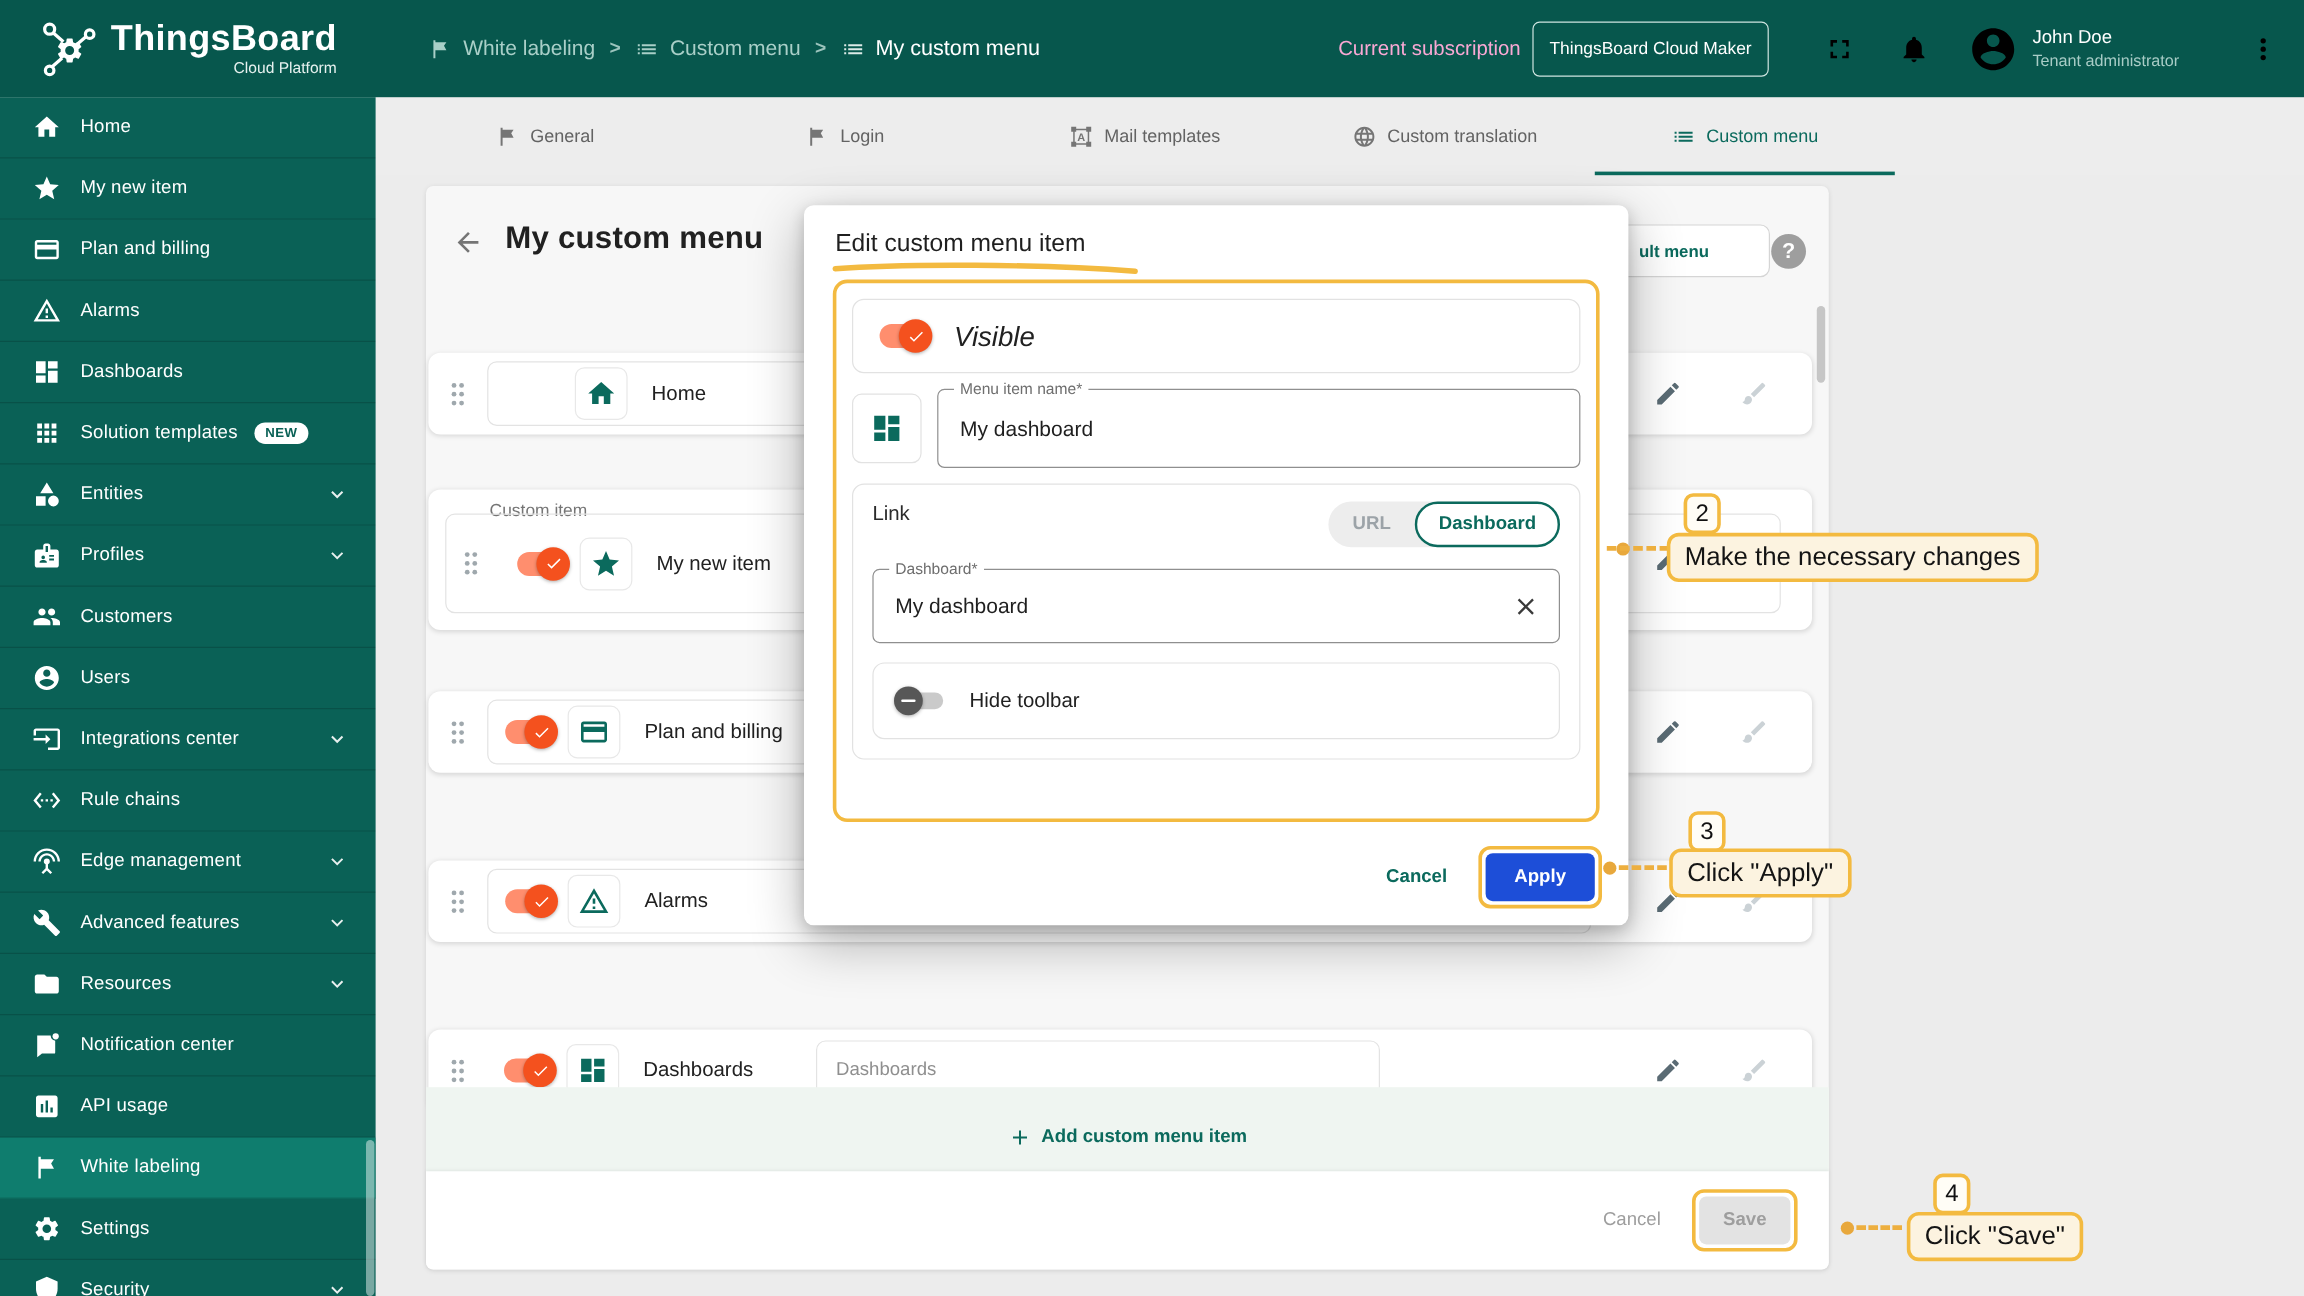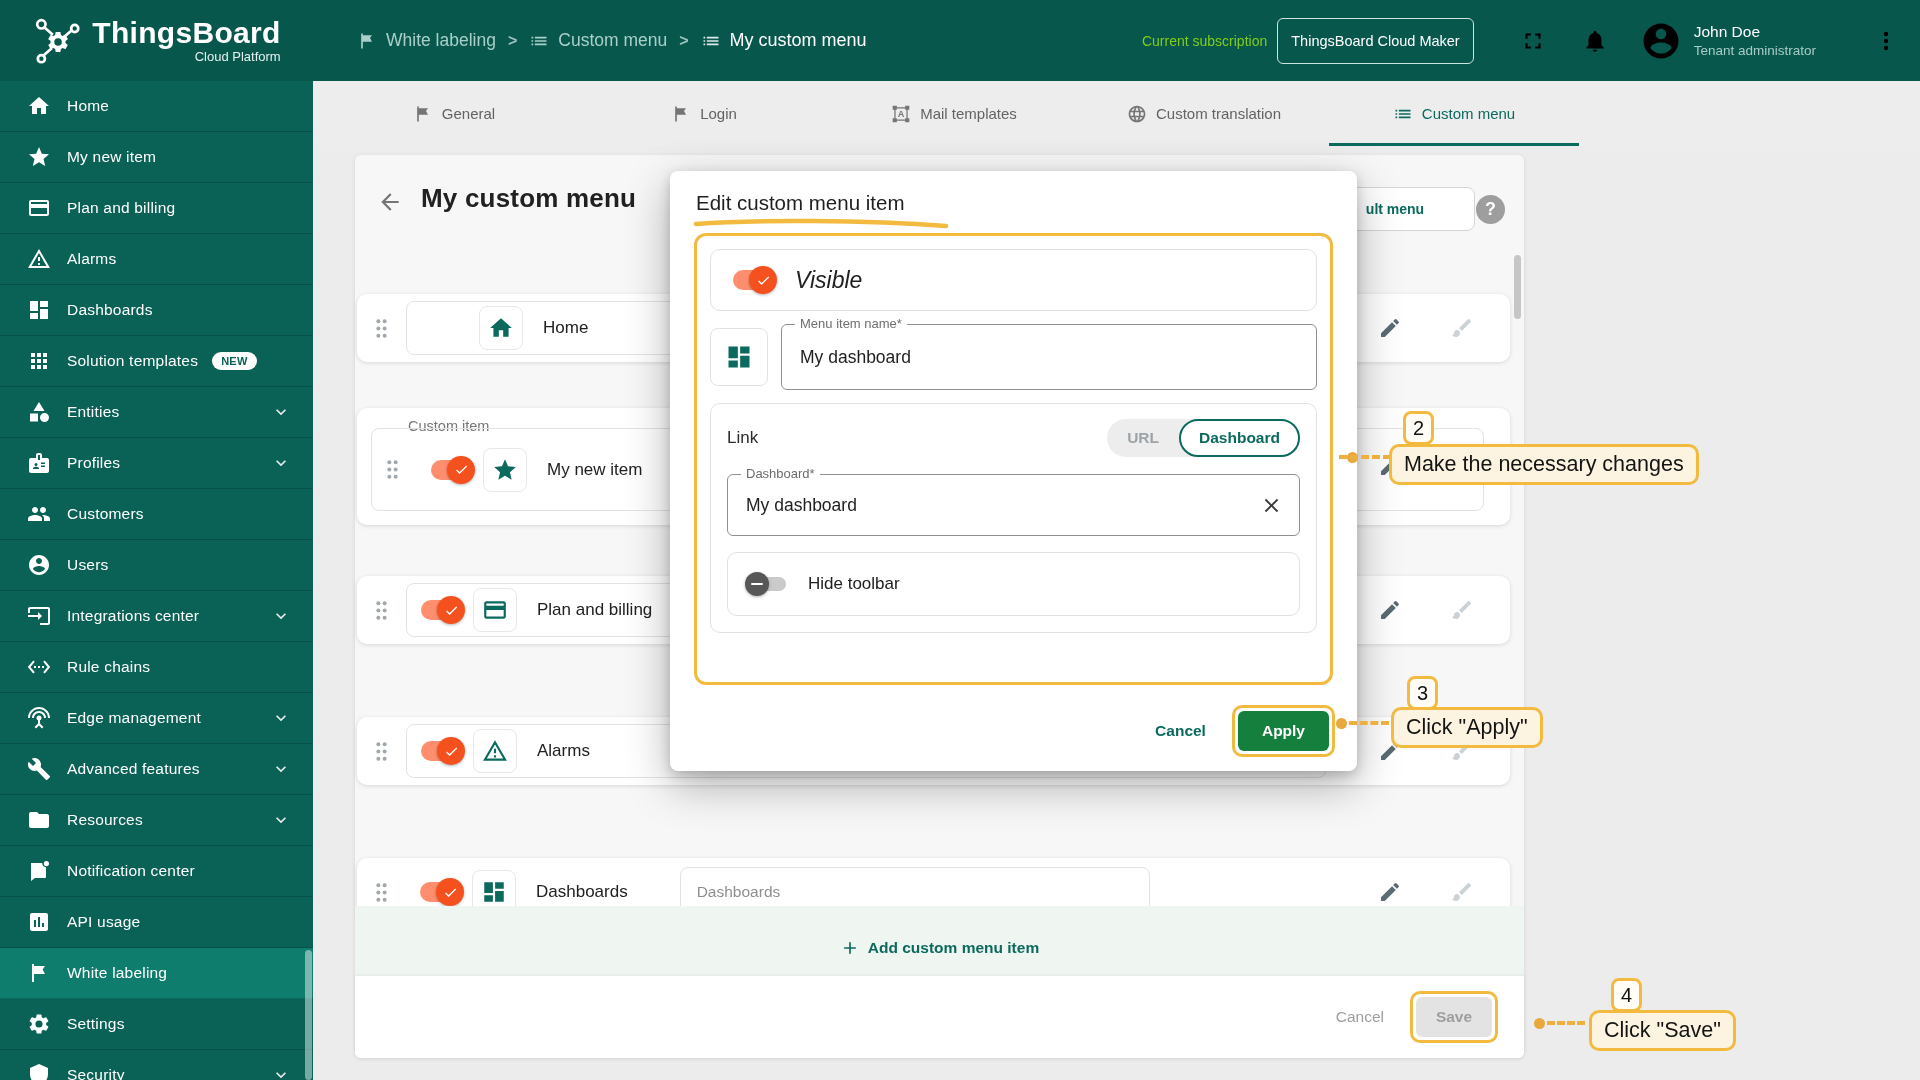--- a/index.html
+++ b/index.html
@@ -12,21 +12,21 @@
   .logo-txt{color:#fff;}
   .logo-title{font-size:30px;font-weight:bold;letter-spacing:.3px;line-height:30px;}
   .logo-sub{font-size:13px;text-align:right;color:#E6F1EF;margin-top:1px;}
   .crumbs{display:flex;align-items:center;gap:12px;margin-left:44px;color:#A9CFC8;}
   .crumb{display:flex;align-items:center;gap:9px;font-size:17.5px;}
   .crumb svg{width:20px;height:20px;fill:#A9CFC8;}
   .crumb.active{color:#fff;font-size:18px;font-weight:500;}
   .crumb.active svg{fill:#DCEBE8;}
   .crumb-sep{font-size:16px;font-weight:bold;color:#9CC4BD;}
   .hdr-right{margin-left:auto;display:flex;align-items:center;}
-  .sub-label{font-size:14px;color:#84cc16;margin-right:10px;}
+  .sub-label{font-size:17px;color:#f9a8d4;margin-right:10px;}
   .sub-chip{height:46px;border:1px solid #CFE5E1;border-radius:6px;padding:0 13px;color:#fff;font-size:14.5px;display:flex;align-items:center;font-weight:500;}
   .hicon{width:26px;height:26px;fill:#fff;}
   .fullscreen-btn{margin-left:46px;}
   .bell-btn{margin-left:36px;}
   .avatar{margin-left:32px;width:42px;height:42px;fill:#fff;}
   .usercol{margin-left:12px;color:#fff;}
   .uname{font-size:15.5px;}
   .urole{font-size:13.5px;color:#A8CCC6;margin-top:2px;}
   .kebab{margin-left:58px;margin-right:22px;fill:#fff;width:24px;height:24px;}
   
@@ -92,33 +92,33 @@
   .ybox{position:absolute;left:24px;top:62px;width:639px;height:452px;border:3px solid #F3BA40;border-radius:12px;padding:13px;background:#fff;}
   .vcard{height:62px;border:1.5px solid #E2E2E2;border-radius:10px;display:flex;align-items:center;padding:0 22px;}
   .vlabel{margin-left:22px;font-size:23px;color:#212121;font-style:italic;}
   .name-row{margin-top:13px;display:flex;align-items:center;gap:13px;}
   .icon-btn{width:58px;height:58px;border:1.5px solid #E2E2E2;border-radius:8px;display:flex;align-items:center;justify-content:center;cursor:pointer;}
   .icon-btn svg{width:28px;height:28px;fill:#0B6A5D;}
   .ofield{position:relative;flex:1;height:66px;border:1.5px solid #8F8F8F;border-radius:6px;background:#fff;}
   .ofield .flabel{position:absolute;top:-9px;left:13px;background:#fff;padding:0 5px;font-size:13px;color:#6E6E6E;}
   .ofield .fvalue{padding-left:18px;font-size:17.5px;color:#1f1f1f;line-height:64px;}
   .lcard{margin-top:13px;border:1.5px solid #E2E2E2;border-radius:10px;padding:14px 16px 16px;}
-  .lhead{display:flex;align-items:center;height:40px;}
+  .lhead{display:flex;align-items:flex-start;height:40px;}
   .llabel{font-size:17px;color:#2b2b2b;}
   .lgroup{margin-left:auto;background:#EDEDED;border-radius:19px;height:38px;display:flex;align-items:center;}
   .url-opt{padding:0 20px;font-size:15.5px;font-weight:bold;color:#9CA3A8;cursor:pointer;}
   .dash-opt{height:38px;border:2px solid #0B6A5D;border-radius:19px;background:#fff;color:#0B6A5D;font-size:15.5px;font-weight:bold;display:flex;align-items:center;padding:0 18px;cursor:pointer;}
   .dfield{margin-top:16px;height:62px;}
   .dfield .fvalue{line-height:60px;}
   .clear-x{position:absolute;right:16px;top:19px;width:23px;height:23px;fill:#3a3a3a;cursor:pointer;}
   .hcard{margin-top:16px;height:64px;border:1.5px solid #E2E2E2;border-radius:10px;display:flex;align-items:center;padding:0 20px;}
   .hlabel{margin-left:22px;font-size:17px;color:#212121;}
   .dfooter{position:absolute;right:22px;bottom:14px;display:flex;align-items:center;gap:10px;}
   .cancel-teal{color:#0B6A5D;font-size:15.5px;font-weight:bold;padding:10px 16px;cursor:pointer;}
-  .apply-btn{background:#15803d;color:#fff;border:none;border-radius:6px;font-size:15.5px;font-weight:bold;padding:11px 24px;cursor:pointer;}
+  .apply-btn{background:#1d4ed8;color:#fff;border:none;border-radius:6px;font-size:15.5px;font-weight:bold;padding:11px 24px;cursor:pointer;}
   
   .ann{position:absolute;z-index:60;}
   .conn-dot{width:11px;height:11px;border-radius:50%;background:#E8A83C;}
   .conn-dash{height:0;border-top:4px dashed #EDAF3F;}
   .nbox{min-width:31px;height:34px;background:#FFFDF6;border:3px solid #F3BA40;border-radius:8px;color:#111;font-size:20px;text-align:center;line-height:28px;padding:0 4px;}
   .albl{height:41px;background:#FCF3E0;border:3px solid #F3BA40;border-radius:10px;color:#141414;font-size:21.5px;display:flex;align-items:center;padding:0 12px;white-space:nowrap;}
 </style>
 </head>
 <body>
 

